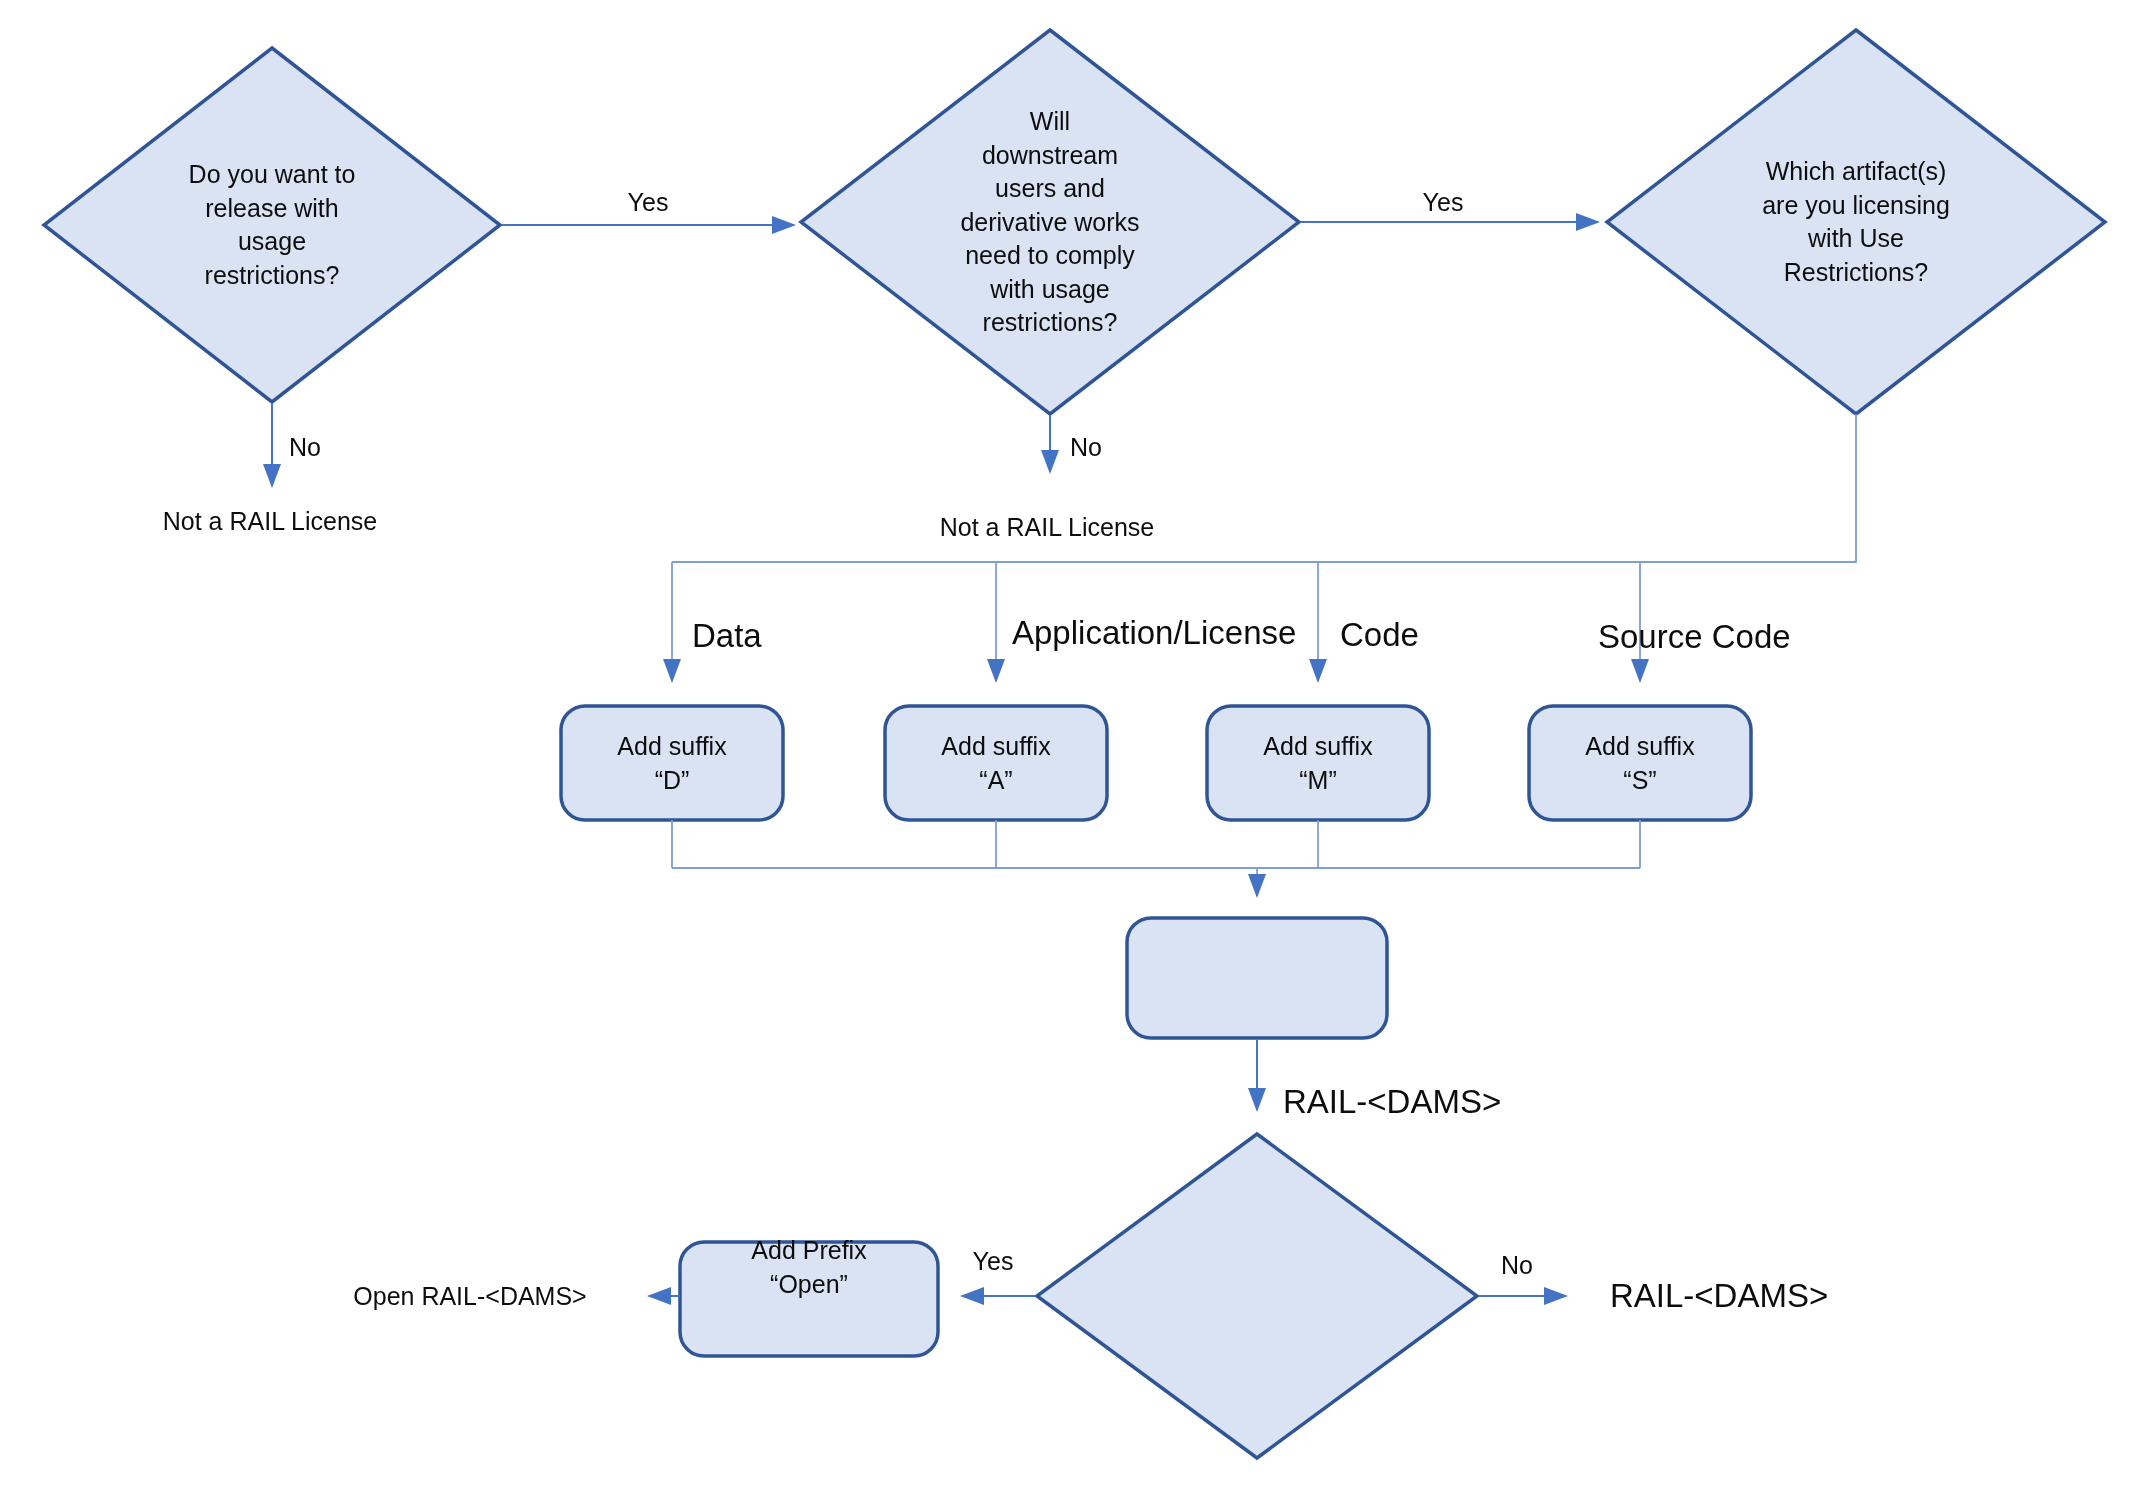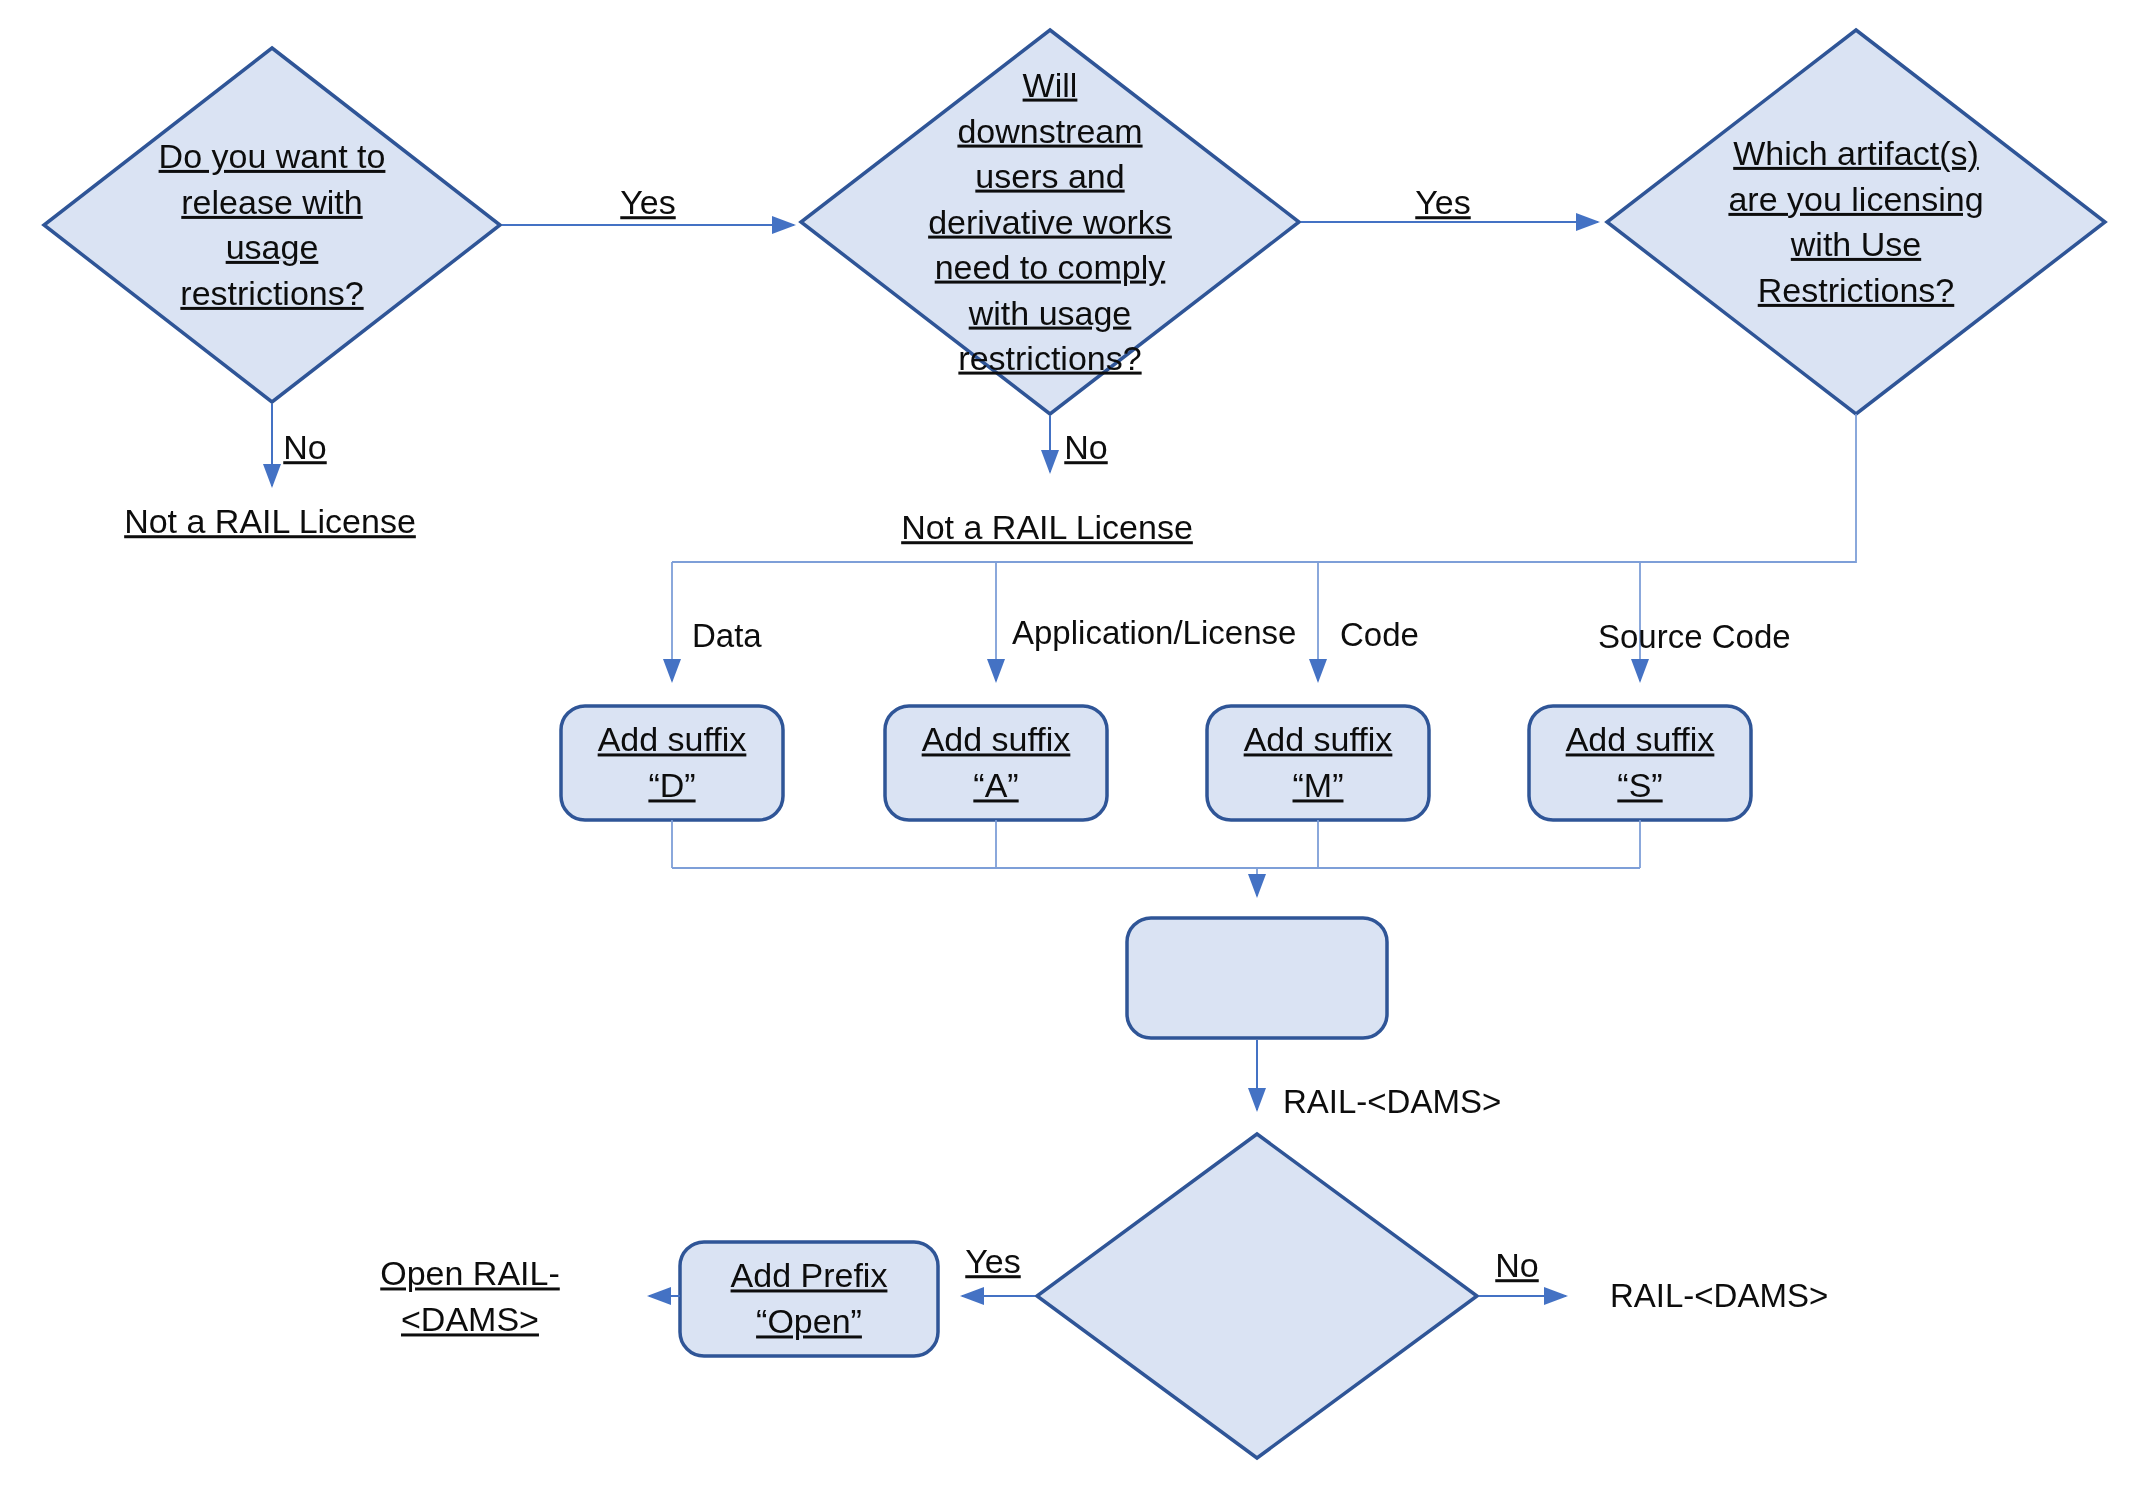--- a/index.html
+++ b/index.html
@@ -10,24 +10,23 @@
     color:var(--text,#0d0d0d);
     background:#ffffff;
     overflow:hidden;
   }
   .stage svg{position:absolute;left:0;top:0;}
   .lbl{
     position:absolute;
     transform:translate(-50%,-50%);
     text-align:center;
     white-space:pre-line;
-    font-size:34px;
+    font-size:25px;
     line-height:1.34;
     color:var(--text,#0d0d0d);
-    text-decoration:underline;
   }
   .lbl-left{
     position:absolute;
     transform:translate(0,-50%);
     text-align:left;
     white-space:pre-line;
     font-size:33px;
     line-height:1.34;
     color:var(--text,#0d0d0d);
   }
@@ -98,21 +97,21 @@
 with Use
 Restrictions?</div>
   <div class="lbl" style="left:672px;top:763px;width:210px;">Add suffix
 “D”</div>
   <div class="lbl" style="left:996px;top:763px;width:210px;">Add suffix
 “A”</div>
   <div class="lbl" style="left:1318px;top:763px;width:210px;">Add suffix
 “M”</div>
   <div class="lbl" style="left:1640px;top:763px;width:210px;">Add suffix
 “S”</div>
-  <div class="lbl" style="left:809px;top:1299px;width:240px;">Add Prefix
+  <div class="lbl" style="left:809px;top:1267px;width:240px;">Add Prefix
 “Open”</div>
 
   <div class="lbl" style="left:648px;top:203px;">Yes</div>
   <div class="lbl" style="left:1443px;top:203px;">Yes</div>
   <div class="lbl" style="left:305px;top:448px;">No</div>
   <div class="lbl" style="left:1086px;top:448px;">No</div>
   <div class="lbl-left" style="left:692px;top:636px;">Data</div>
   <div class="lbl-left" style="left:1012px;top:633px;">Application/License</div>
   <div class="lbl-left" style="left:1340px;top:635px;">Code</div>
   <div class="lbl-left" style="left:1598px;top:637px;">Source Code</div>

